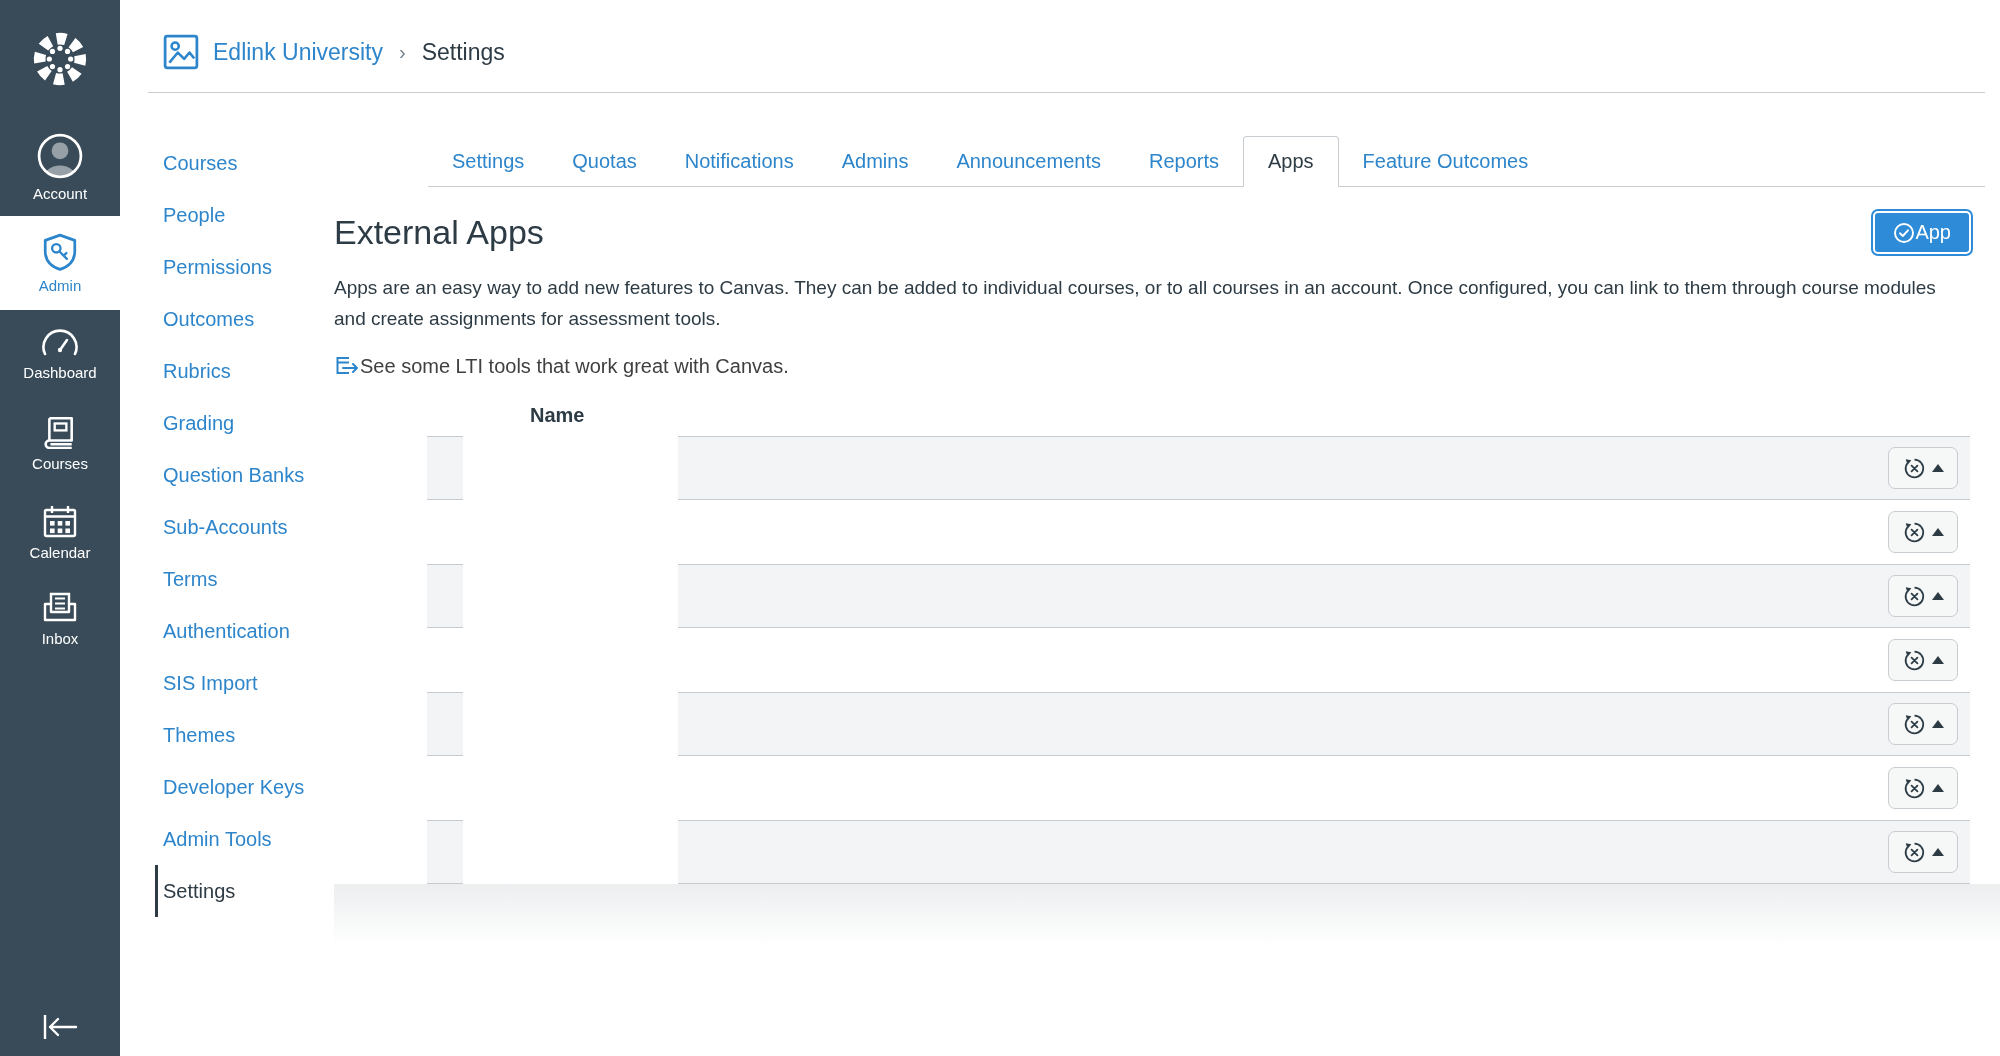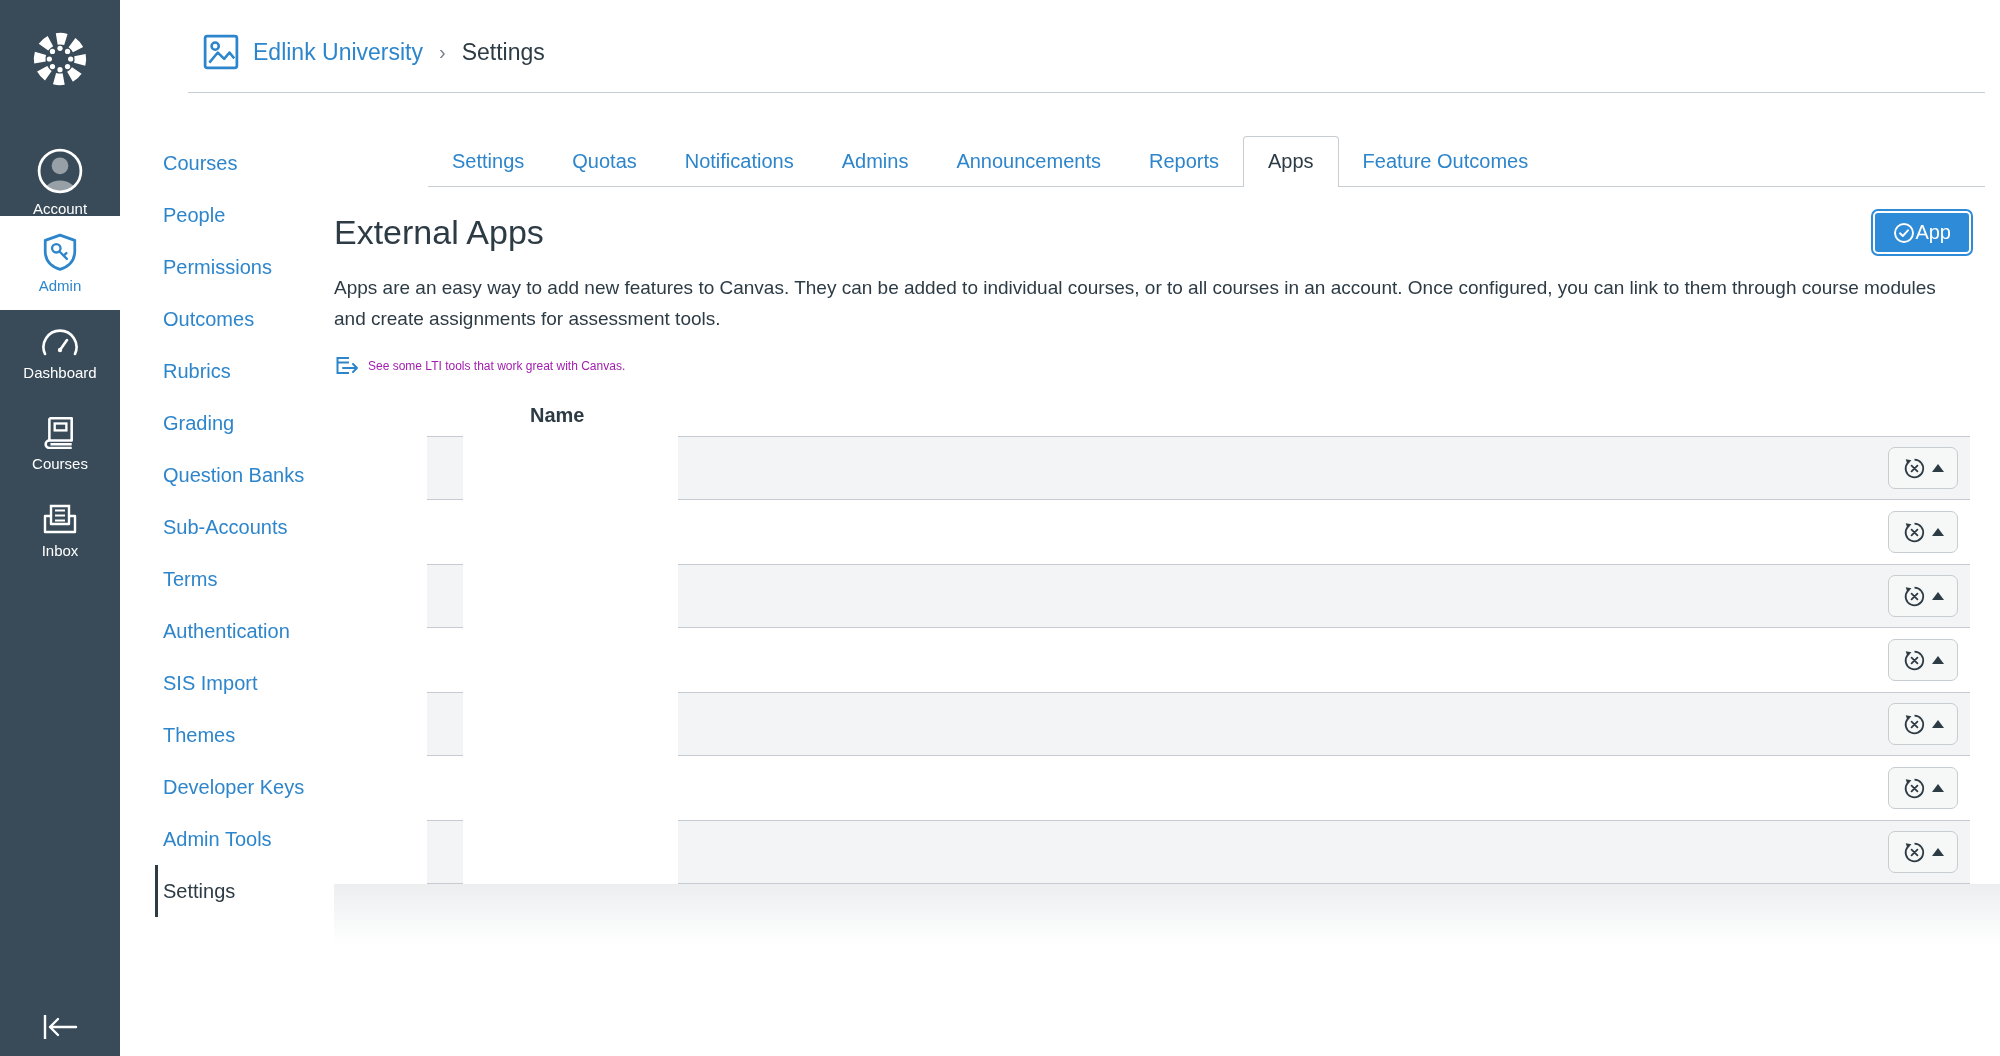--- a/index.html
+++ b/index.html
@@ -7,25 +7,25 @@
   body { font-family:"Liberation Sans", sans-serif; color:#2D3B45; }
   .page { position:relative; width:2000px; height:1056px; background:#fff; overflow:hidden; }
 
   
   .global-nav { position:absolute; left:0; top:0; width:120px; height:1056px; background:#394B58; }
   .gn-logo { height:118px; display:flex; align-items:center; justify-content:center; }
   .gn-item { display:flex; flex-direction:column; align-items:center; justify-content:center; gap:7px; color:#fff; cursor:pointer; }
   .gn-item .gn-label { font-size:15px; line-height:1; }
   .gn-item.active { background:#fff; color:#2D85CB; }
   .gn-item.active .gn-label { color:#2D85CB; }
-  .h-account{height:98px;justify-content:flex-end;} .h-admin{height:94px;} .h-dash{height:88px;text-align:right;} .h-courses{height:90px;} .h-cal{height:88px;} .h-inbox{height:84px;}
+  .h-account{height:98px;} .h-admin{height:94px;} .h-dash{height:88px;text-align:right;} .h-courses{height:90px;} .h-cal{height:88px;} .h-inbox{height:84px;}
   .gn-collapse { position:absolute; bottom:14px; left:0; width:120px; display:flex; justify-content:center; cursor:pointer; }
 
   
-  .top-header { position:absolute; left:120px; top:0; right:0; height:93px; background:#fff;margin-left:40px; }
+  .top-header { position:absolute; left:120px; top:0; right:0; height:93px; background:#fff; }
   .top-header::after { content:""; position:absolute; left:28px; right:15px; bottom:0; height:1px; background:#C7CDD1; }
   .breadcrumb { display:flex; align-items:center; gap:14px; padding:34px 0 0 43px; font-size:23px; }
   .crumb-link { color:#2D85CB; cursor:pointer; }
   .crumb-sep { color:#73818C; font-size:20px; padding:0 2px; }
   .crumb-current { color:#2D3B45; }
 
   
   .subnav { position:absolute; left:120px; top:93px; width:214px; padding:44px 0 0 35px; }
   .subnav-item { height:52px; display:flex; align-items:center; padding-left:8px; font-size:20px; color:#2D85CB; cursor:pointer; }
   .subnav-item.active { color:#2D3B45; border-left:3px solid #2D3B45; padding-left:5px; }
@@ -38,21 +38,21 @@
   .tab.active { color:#2D3B45; background:#fff; border:1px solid #C7CDD1; border-bottom:none; border-radius:4px 4px 0 0; margin-bottom:-1px; padding-bottom:14px; }
 
   .page-header { display:flex; align-items:center; justify-content:space-between; margin-top:24px; margin-right:29px; }
   .page-title { font-size:34px; font-weight:400; color:#2D3B45; }
   .app-button { display:flex; align-items:center; background:#2E8BD8; color:#fff; font-size:20px;
                 border:2px solid #fff; outline:2px solid #2E8BD8; border-radius:5px; padding:8px 18px; cursor:pointer;
                 font-family:"Liberation Sans", sans-serif; }
 
   .desc { margin-top:18px; font-size:19px; line-height:31px; max-width:1630px; color:#2D3B45; }
 
-  .lti-link { margin-top:20px; display:flex; align-items:center; gap:8px; font-size:12px; color:#a21caf; cursor:pointer; }
+  .lti-link { margin-top:20px; display:flex; align-items:center; font-size:20px; color:#404040; cursor:pointer; }
 
   .apps-table { margin-top:26px; position:relative; }
   .name-header { margin-left:196px; font-size:20px; font-weight:bold; color:#2D3B45; }
   .rows { margin-top:9px; position:relative; }
   .app-row { position:relative; height:64px; }
   .cell-sm, .cell-lg { display:none; }
   .app-row.striped .cell-sm { display:block; position:absolute; left:93px; top:0; bottom:0; width:36px;
       background:#F3F4F5; border-top:1px solid #C6CBD1; border-bottom:1px solid #C6CBD1; }
   .app-row.striped .cell-lg { display:block; position:absolute; left:344px; right:30px; top:0; bottom:0;
       background:#F3F4F5; border-top:1px solid #C6CBD1; border-bottom:1px solid #C6CBD1; }
@@ -132,20 +132,37 @@
       <span>
         <svg width="34" height="34" viewBox="0 0 32 32">
           <path d="M6,3 H27 V24 H6 A3.5,3.5 0 0 0 6,31 H27" fill="none" stroke="#fff" stroke-width="2.4" stroke-linejoin="round"></path>
           <path d="M6,24 V3 M27,27.5 H7" fill="none" stroke="#fff" stroke-width="2.4"></path>
           <rect x="11" y="8" width="11" height="6.5" fill="none" stroke="#fff" stroke-width="2.2"></rect>
         </svg>
       </span>
       <span class="gn-label">Courses</span>
     </div>
 
+    <div class="gn-item h-cal">
+      <span>
+        <svg width="36" height="34" viewBox="0 0 36 34">
+          <rect x="3" y="6" width="30" height="26" rx="1.5" fill="none" stroke="#fff" stroke-width="2.4"></rect>
+          <path d="M10,2 V9 M26,2 V9 M3,12.5 H33" fill="none" stroke="#fff" stroke-width="2.4"></path>
+          <g fill="#fff">
+            <rect x="8" y="17" width="4.6" height="4.6"></rect>
+              <rect x="15.7" y="17" width="4.6" height="4.6"></rect>
+              <rect x="23.4" y="17" width="4.6" height="4.6"></rect>
+            <rect x="8" y="24.5" width="4.6" height="4.6"></rect>
+              <rect x="15.7" y="24.5" width="4.6" height="4.6"></rect>
+              <rect x="23.4" y="24.5" width="4.6" height="4.6"></rect>
+          </g>
+        </svg>
+      </span>
+      <span class="gn-label">Calendar</span>
+    </div>
 
     <div class="gn-item h-inbox">
       <span>
         <svg width="36" height="34" viewBox="0 0 36 34">
           <path d="M9,14 V4 H27 V14" fill="none" stroke="#fff" stroke-width="2.4"></path>
           <path d="M13,8.5 H23 M13,13.5 H23 M13,18.5 H23" fill="none" stroke="#fff" stroke-width="2.2"></path>
           <path d="M3,14 H9 V22 H27 V14 H33 V30 H3 Z" fill="none" stroke="#fff" stroke-width="2.4" stroke-linejoin="round"></path>
         </svg>
       </span>
       <span class="gn-label">Inbox</span>

